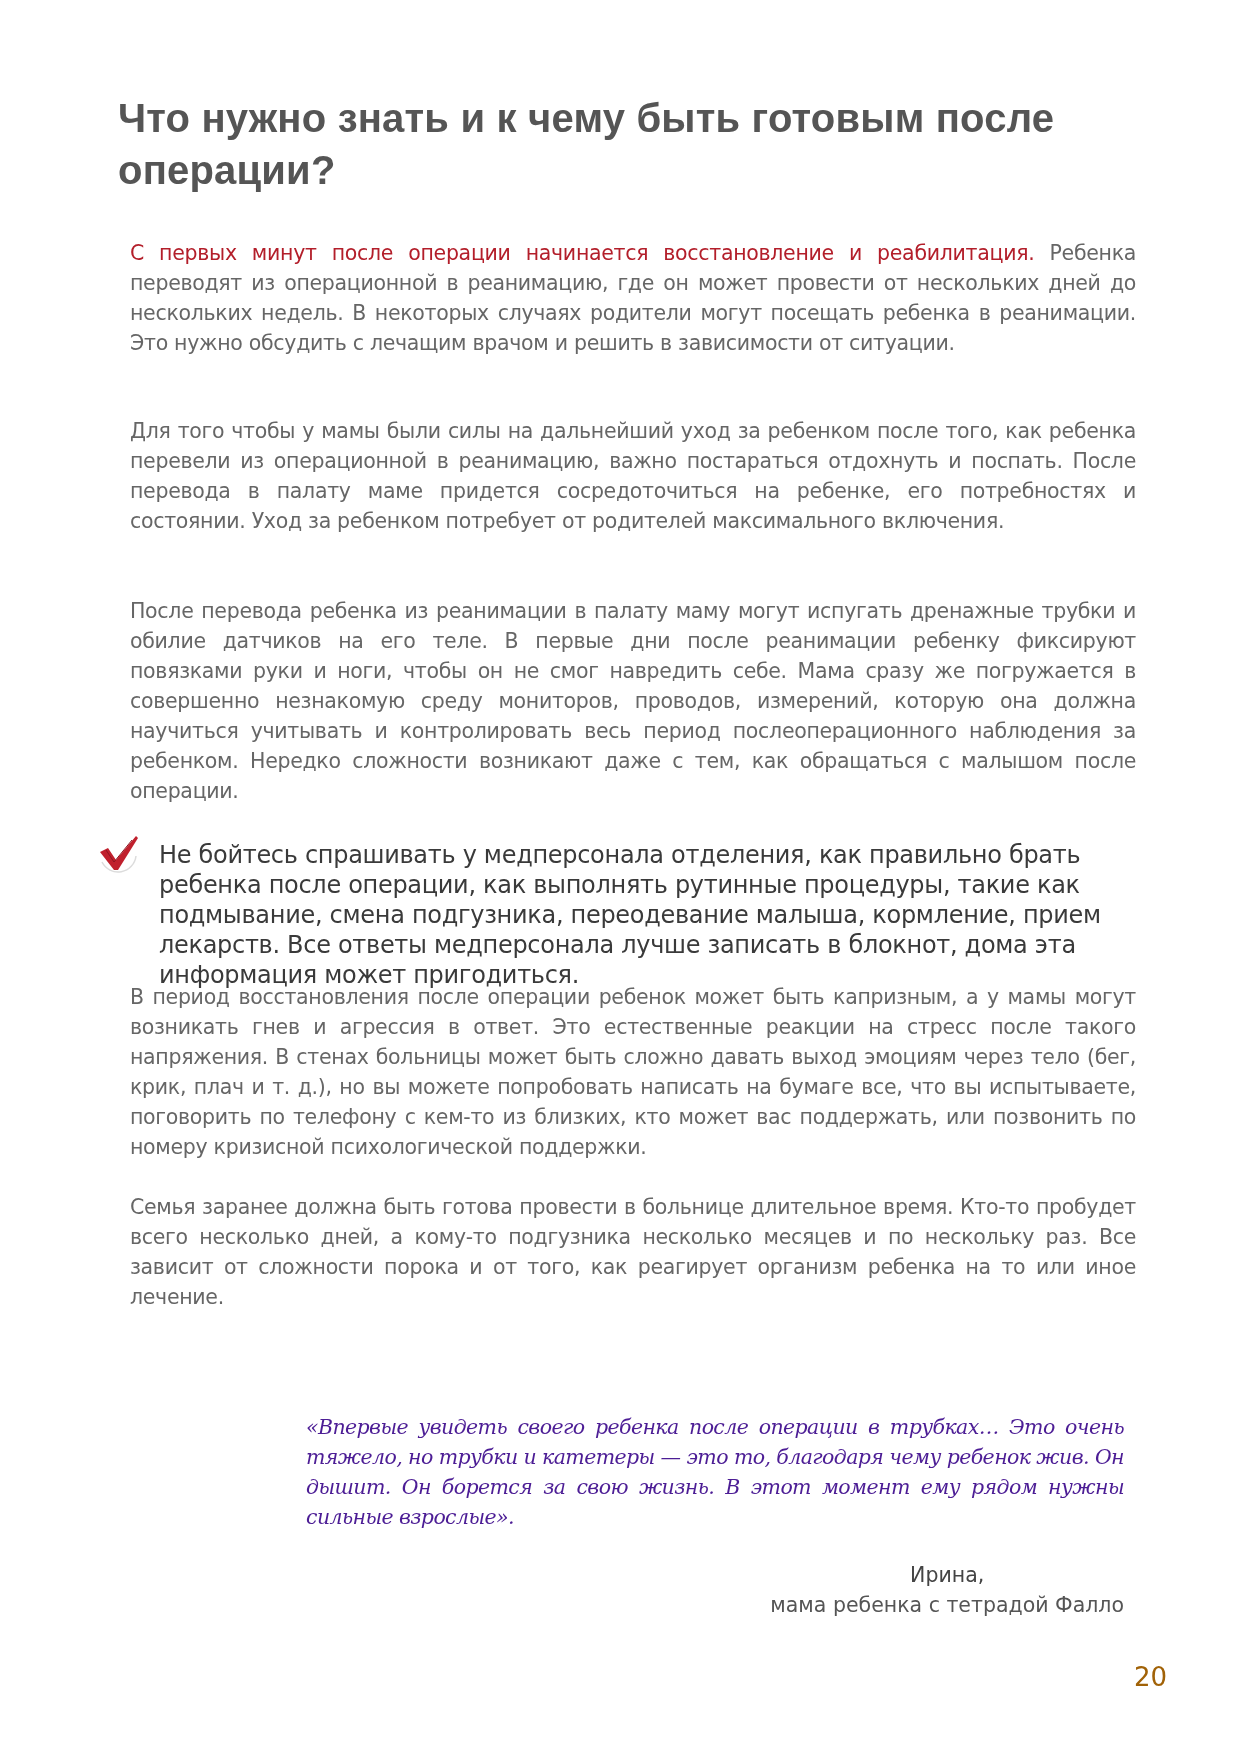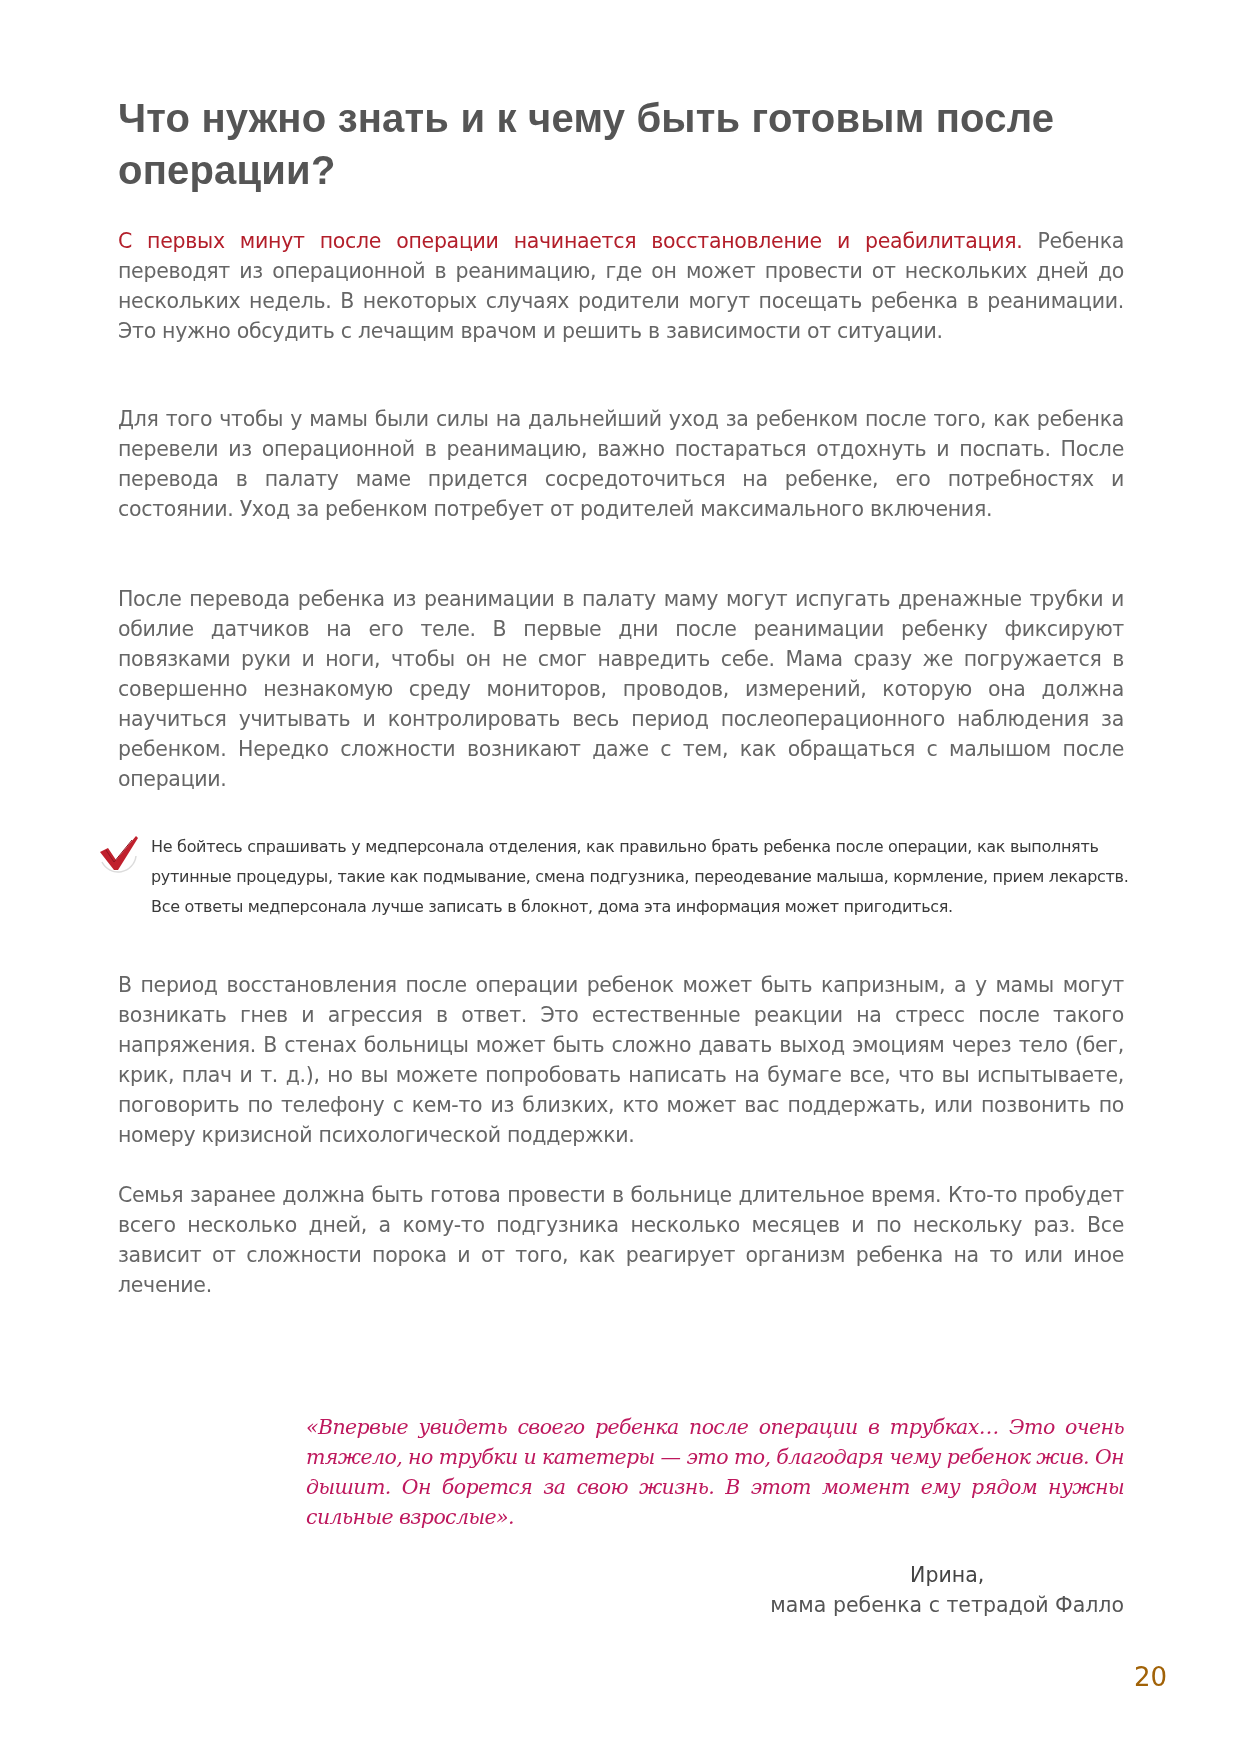--- a/index.html
+++ b/index.html
@@ -7,35 +7,35 @@
   .page { position: absolute; left: 0; top: 0; width: 1241px; height: 1524px; }
   .title {
     position: absolute; left: 118px; top: 92px; width: 1000px;
     font-family: "Liberation Sans", sans-serif; font-weight: bold;
     font-size: 40px; line-height: 52px; color: #555555; margin: 0;
     letter-spacing: 0.2px;
   }
   .para {
     position: absolute; left: 118px; width: 1006px;
     font-family: "DejaVu Sans", sans-serif; font-size: 20.5px;
-    line-height: 30px; color: #666666; text-align: justify; margin: 0;
+    line-height: 30px; color: #666666; text-align: justify; margin: 12px;
     letter-spacing: -0.3px;
   }
   .para .lead { color: #b31e2a; }
   .tip-box { position: absolute; left: 96px; top: 832px; width: 1040px; }
   .tip-icon { position: absolute; left: 0; top: 0; width: 44px; height: 44px; }
   .tip-text {
     position: absolute; left: 55px; top: 0; width: 985px;
-    font-family: "DejaVu Sans", sans-serif; font-size: 16px;
-    line-height: 30px; color: #3a3a3a; margin: 0; letter-spacing: -0.3px;
+    font-family: "DejaVu Sans", sans-serif; font-size: 24px;
+    line-height: 30px; color: #3a3a3a; margin: 8px; letter-spacing: -0.3px;
   }
   .quote {
     position: absolute; left: 306px; top: 1412px; width: 818px;
     font-family: "DejaVu Serif", serif; font-style: italic;
-    font-size: 20.5px; line-height: 30px; color: #be185d;
+    font-size: 20.5px; line-height: 30px; color: #4c1d95;
     text-align: justify; margin: 0; letter-spacing: -0.6px;
   }
   .author {
     position: absolute; right: 117px; top: 1560px; text-align: center;
     font-family: "DejaVu Sans", sans-serif; font-size: 20.5px;
     line-height: 30px; color: #555555;
   }
   .author .name { color: #444444; }
   .page-num {
     position: absolute; right: 74px; top: 1662px;

